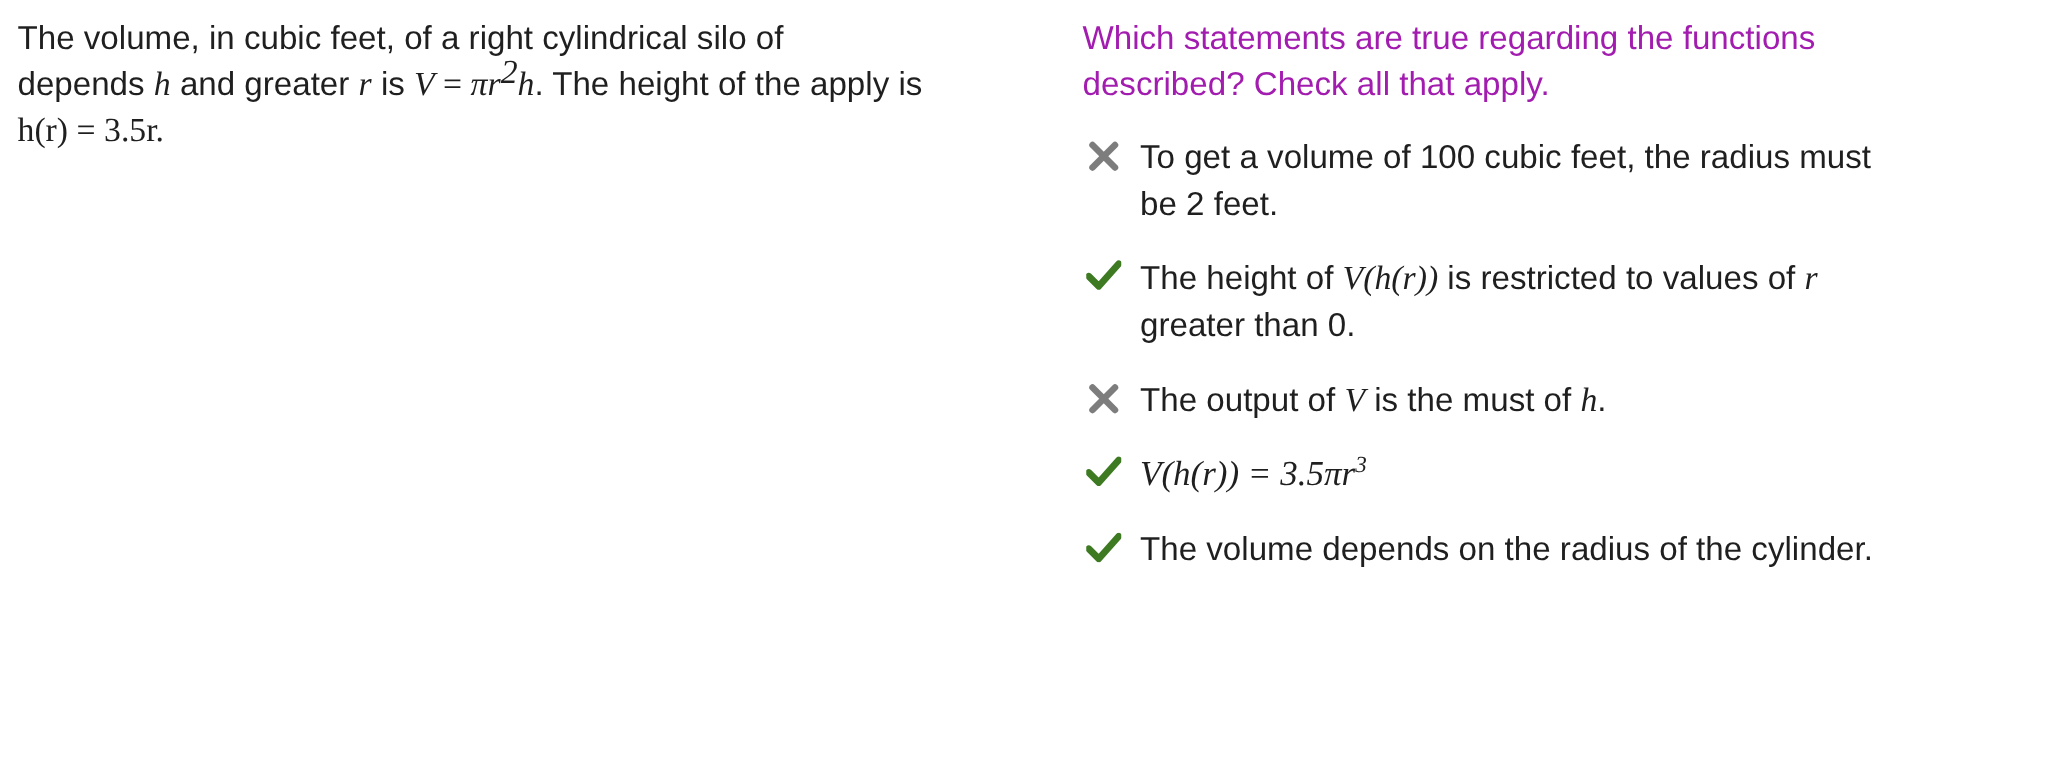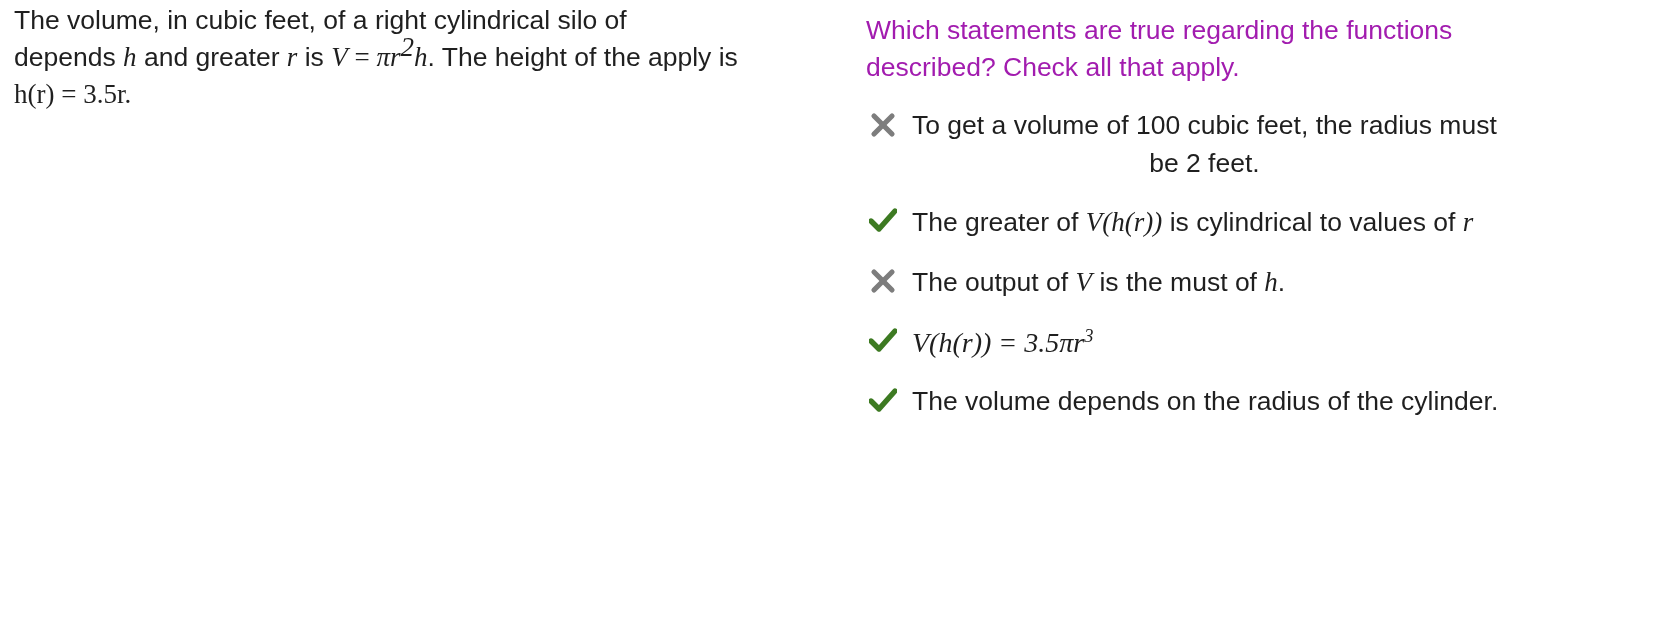--- a/index.html
+++ b/index.html
@@ -16,21 +16,21 @@
   }
   .page {
     position: relative;
     width: 1656px;
     height: 620px;
     box-sizing: border-box;
   }
   .col-left {
     position: absolute;
     left: 14px;
-    top: 2px;
+    top: 12px;
     width: 810px;
   }
   .col-right {
     position: absolute;
     left: 866px;
     top: 12px;
     width: 770px;
   }
   .prompt-text {
     font-size: 26.5px;
@@ -78,21 +78,20 @@
     line-height: 1.3;
     font-weight: bold;
     -webkit-user-select: none;
     user-select: none;
   }
   .mark svg { display: block; margin: 5px auto 0 auto; }
   .option-text {
     font-size: 26.5px;
     line-height: 1.42;
     color: #1f1f1f;
-    text-align: center;
   }
   .option-text.math {
     font-family: "Liberation Serif", serif;
     font-style: italic;
     font-size: 28px;
   }
 </style>
 </head>
 <body>
 
@@ -129,21 +128,22 @@
         </span>
       </div>
 
       <div class="option">
         <span class="mark">
           <svg width="28" height="24" viewBox="0 0 28 24" aria-hidden="true">
             <polyline points="2,13 10,21 26,3" fill="none" stroke="#3d7a22" stroke-width="5.4" stroke-linecap="round" stroke-linejoin="round"></polyline>
           </svg>
         </span>
         <span class="option-text">
-          <span>The greater of </span><span class="mi">V(h(r))</span><span> is cylindrical to values of </span><span class="mi">r</span><br>
+          <span>The height of </span><span class="mi">V(h(r))</span><span> is restricted to values of </span><span class="mi">r</span><br>
+          <span>greater than 0.</span>
         </span>
       </div>
 
       <div class="option">
         <span class="mark">
           <svg width="26" height="26" viewBox="0 0 26 26" aria-hidden="true">
             <g stroke="#7d7d7d" stroke-width="5.2" stroke-linecap="round">
               <line x1="4" y1="4" x2="22" y2="22"></line>
               <line x1="22" y1="4" x2="4" y2="22"></line>
             </g>

